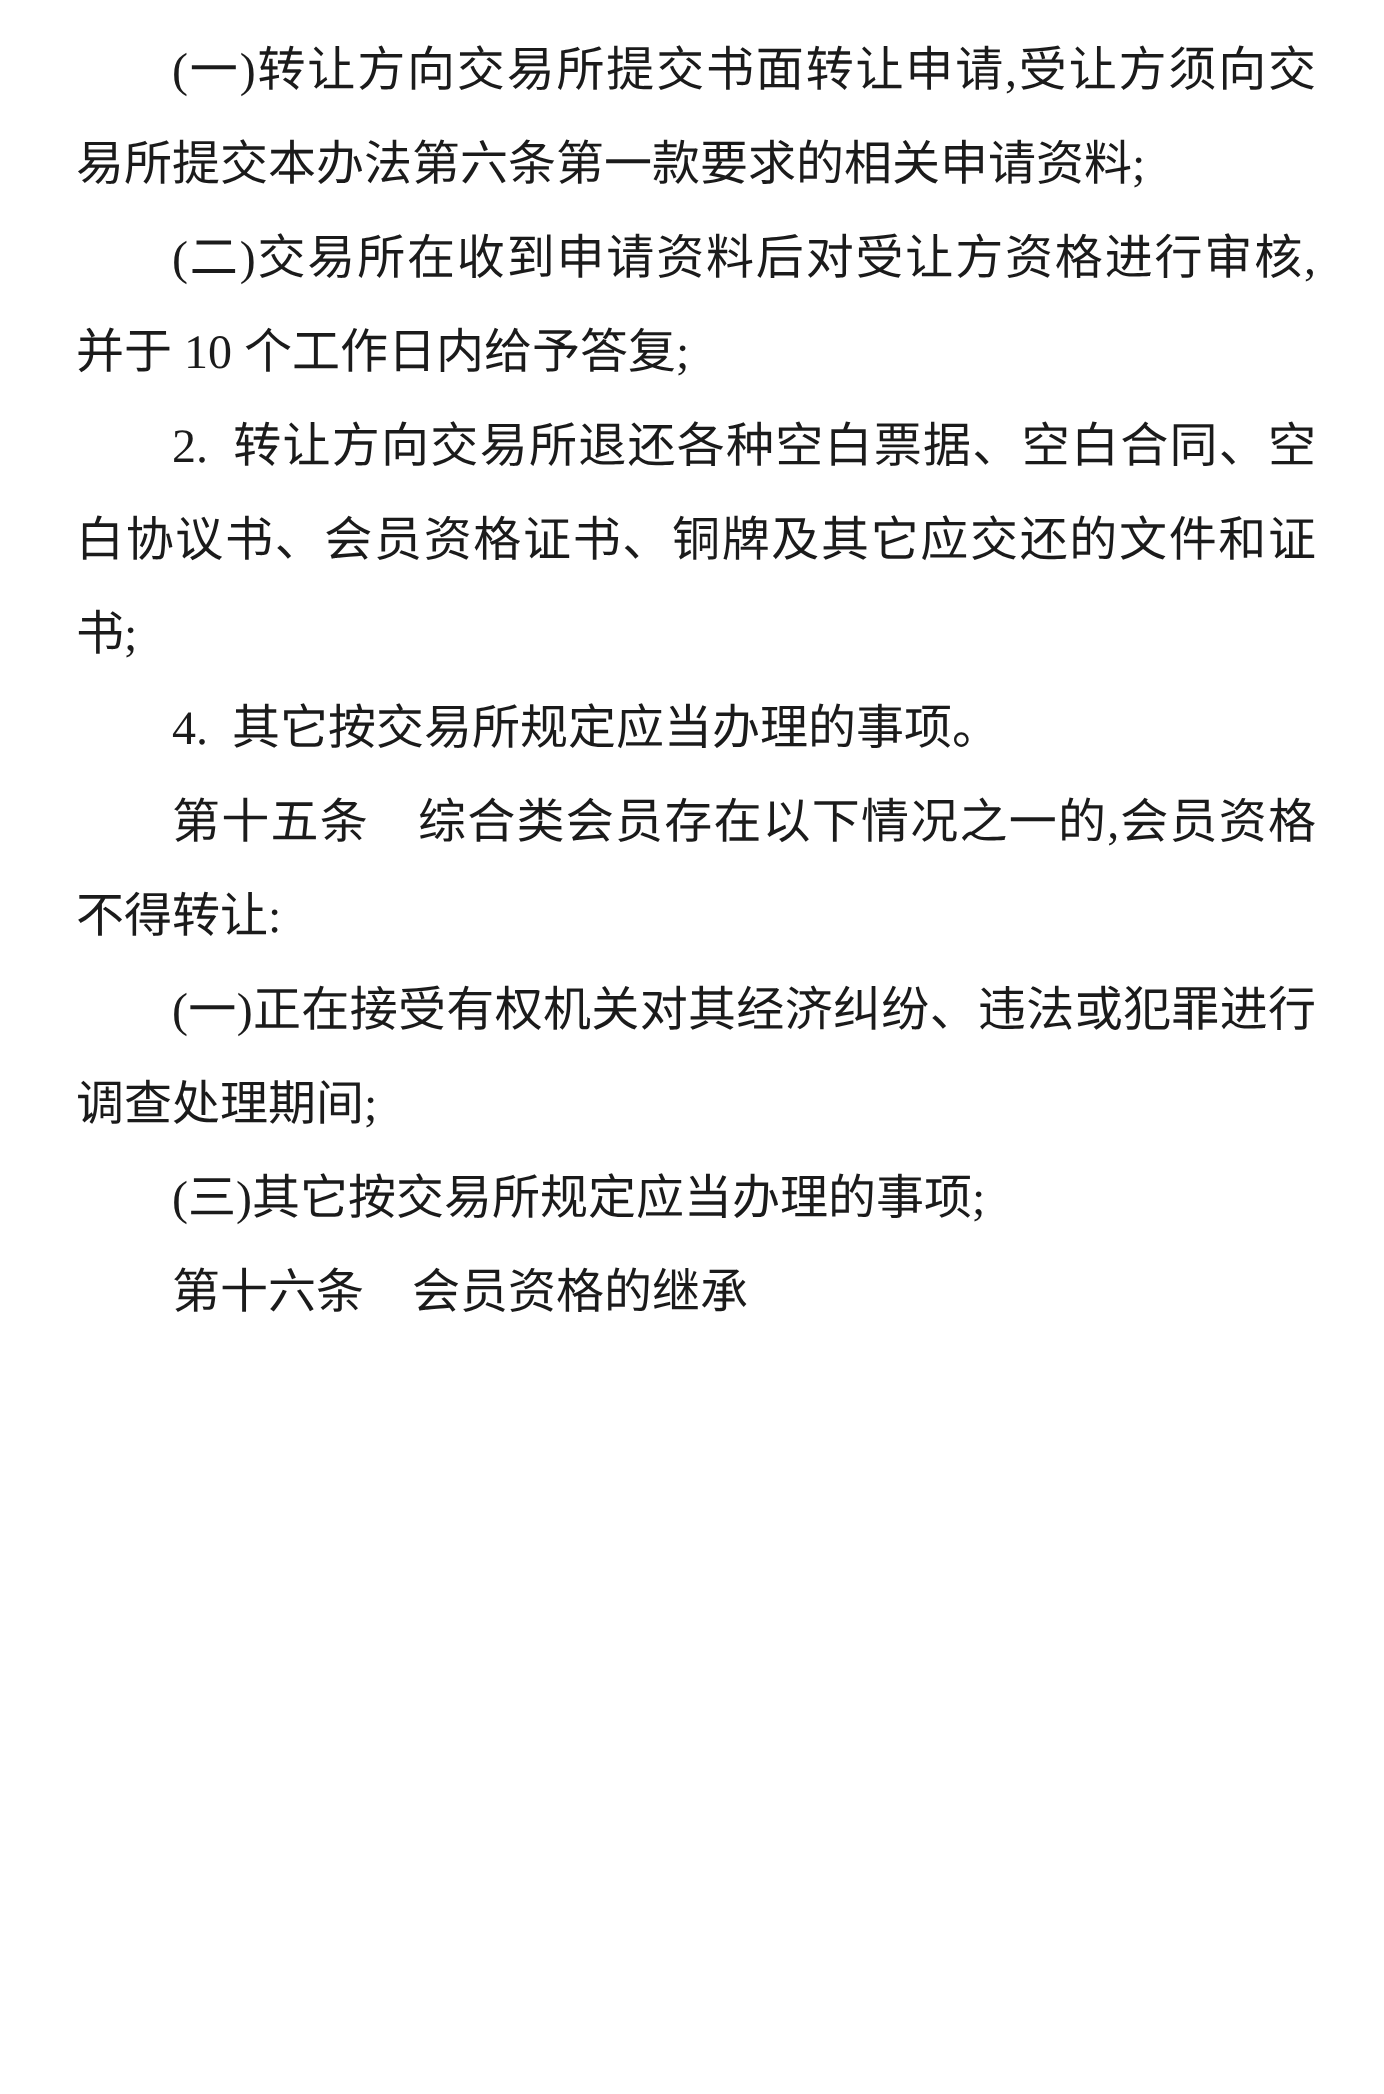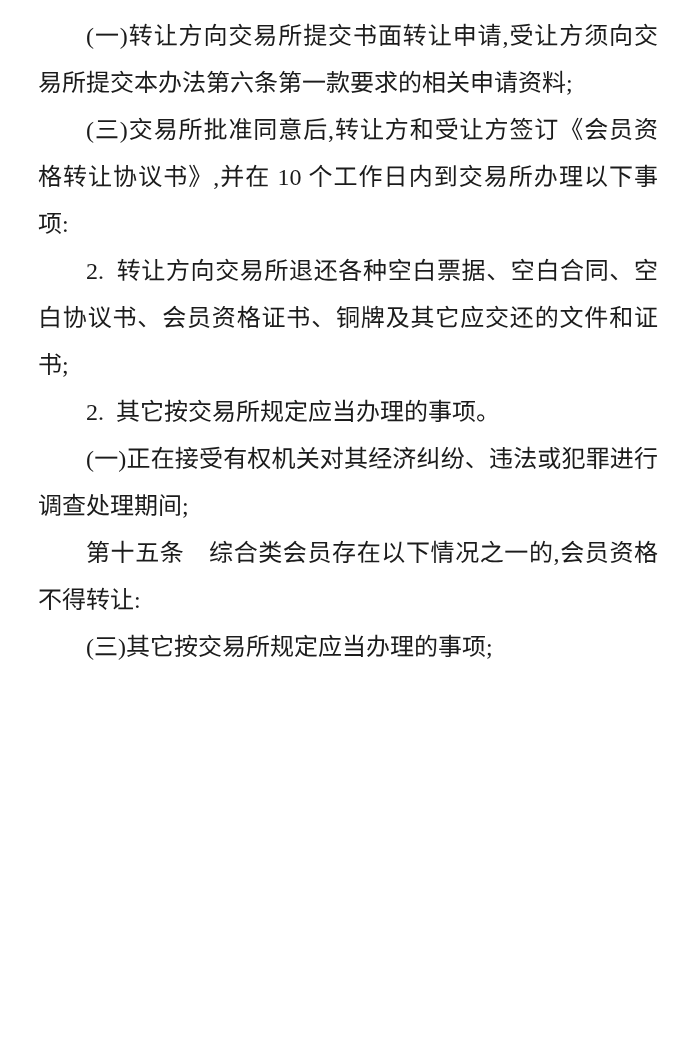--- a/index.html
+++ b/index.html
@@ -35,20 +35,21 @@
     text-indent: 2em;
     word-break: break-all;
   }
 </style>
 </head>
 <body>
 
 <div class="page">
   <div class="doc-body">
       <p class="para">(一)转让方向交易所提交书面转让申请,受让方须向交易所提交本办法第六条第一款要求的相关申请资料;</p>
-      <p class="para">(三)交易所批准同意后,转让方和受让方签订《会员资格转让协议书》,并在 10 个工作日内到交易所办理以下事项:</p>
+      <p class="para">(二)交易所在收到申请资料后对受让方资格进行审核,并于 10 个工作日内给予答复;</p>
       <p class="para">2. 转让方向交易所退还各种空白票据、空白合同、空白协议书、会员资格证书、铜牌及其它应交还的文件和证书;</p>
-      <p class="para">2. 其它按交易所规定应当办理的事项。</p>
+      <p class="para">4. 其它按交易所规定应当办理的事项。</p>
+      <p class="para">第十五条　综合类会员存在以下情况之一的,会员资格不得转让:</p>
       <p class="para">(一)正在接受有权机关对其经济纠纷、违法或犯罪进行调查处理期间;</p>
-      <p class="para">第十五条　综合类会员存在以下情况之一的,会员资格不得转让:</p>
       <p class="para">(三)其它按交易所规定应当办理的事项;</p>
+      <p class="para">第十六条　会员资格的继承</p>
     </div>
 </div>
 
 </body></html>

